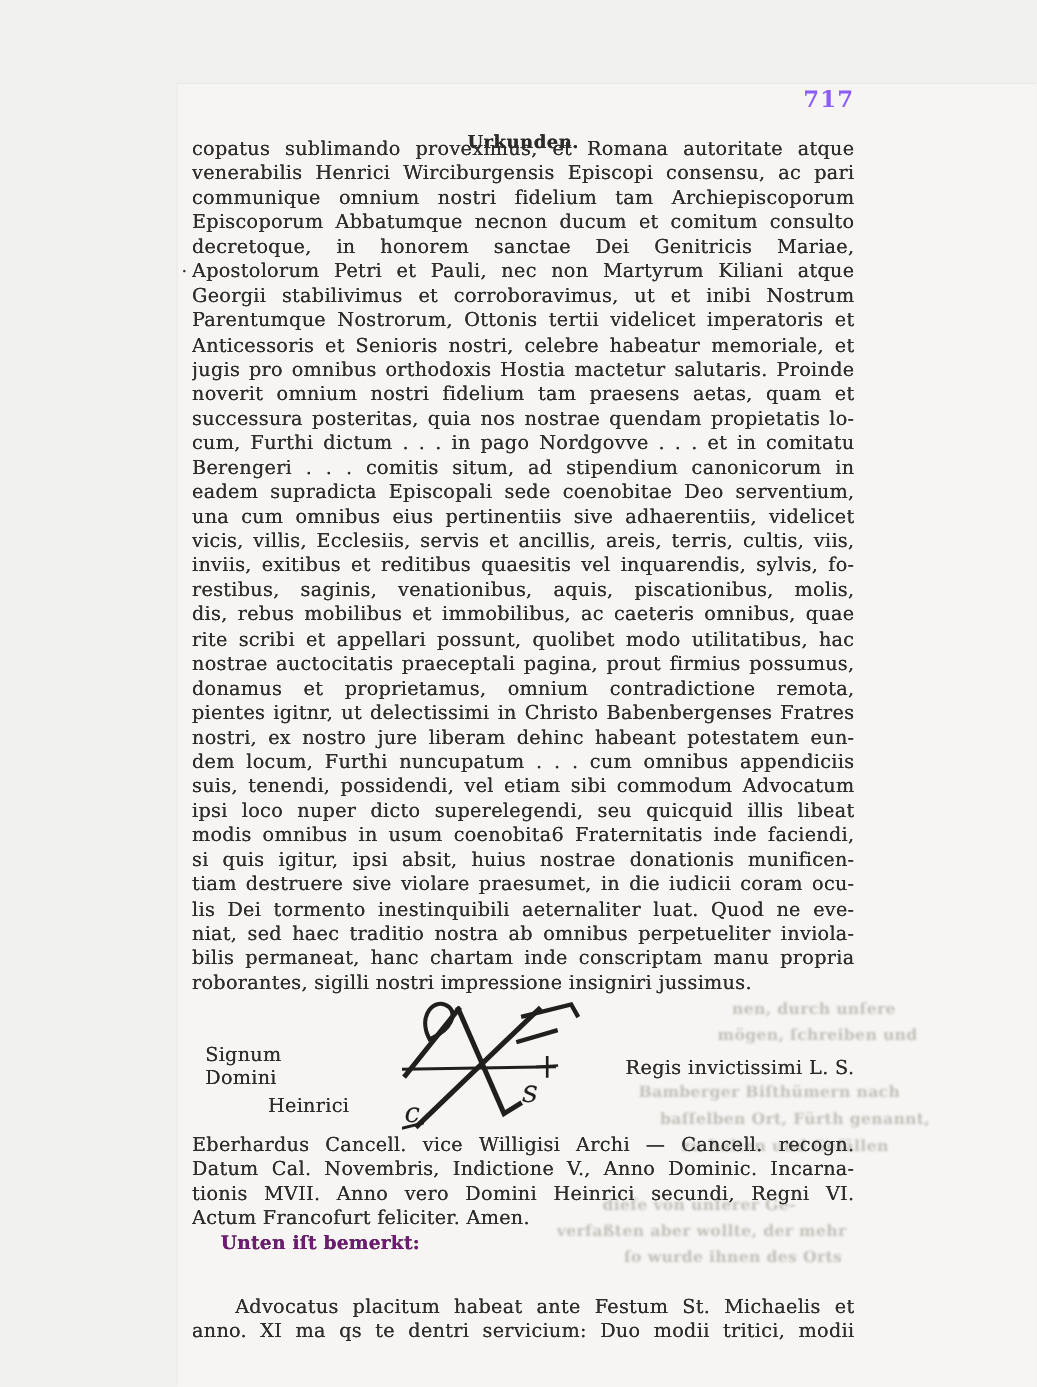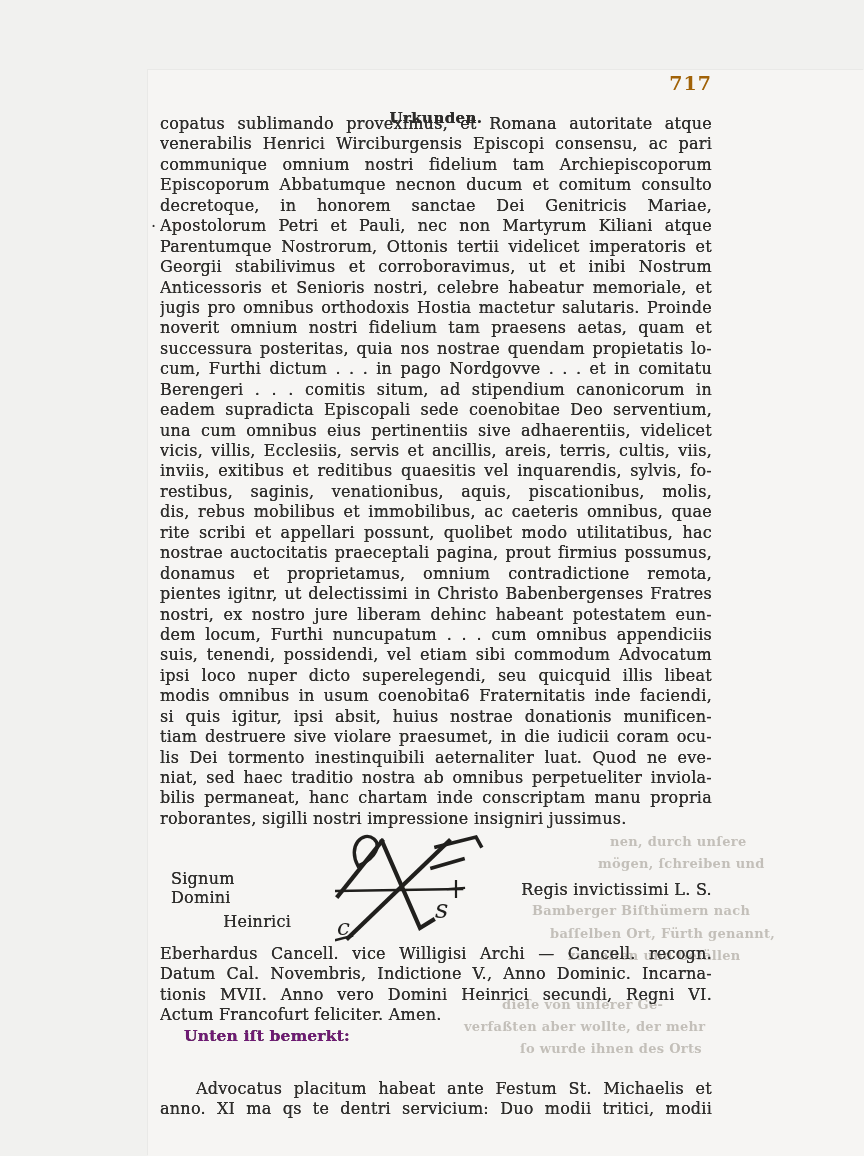--- a/index.html
+++ b/index.html
@@ -19,21 +19,21 @@
     position:absolute;left:160px;top:74px;width:552px;height:22px;color:#2c2b29;
   }
   .running-title{
     position:absolute;left:0;right:0;text-align:center;
     font-weight:bold;font-size:15px;letter-spacing:.4px;
     text-shadow:0 0 .4px #2c2b29;
     margin-top:35px;
   }
   .page-number{
     position:absolute;right:0;top:-2px;font-size:19px;font-weight:bold;
-    letter-spacing:1px;color:#a16207;
+    letter-spacing:1px;color:#8b5cf6;
   }
   
   .textcol{position:absolute;left:160px;width:552px;color:#2e2d2b;}
   .para .line{
     height:20.45px;line-height:20.45px;overflow:hidden;
     font-size:16px;letter-spacing:.25px;
     text-align:justify;text-align-last:justify;
     text-shadow:0 0 .35px #2e2d2b;
     white-space:normal;
   }
@@ -95,22 +95,22 @@
   <div class="page-number">717</div>
 </div>
 
 <div class="textcol para para-main">
     <div class="line">copatus sublimando proveximus, et Romana autoritate atque</div>
     <div class="line">venerabilis Henrici Wirciburgensis Episcopi consensu, ac pari</div>
     <div class="line">communique omnium nostri fidelium tam Archiepiscoporum quam</div>
     <div class="line">Episcoporum Abbatumque necnon ducum et comitum consulto</div>
     <div class="line">decretoque, in honorem sanctae Dei Genitricis Mariae, sanctorum</div>
     <div class="line">Apostolorum Petri et Pauli, nec non Martyrum Kiliani atque</div>
+    <div class="line">Georgii stabilivimus et corroboravimus, ut et inibi Nostrum</div>
     <div class="line">Parentumque Nostrorum, Ottonis tertii videlicet imperatoris et</div>
-    <div class="line">Georgii stabilivimus et corroboravimus, ut et inibi Nostrum</div>
     <div class="line">Anticessoris et Senioris nostri, celebre habeatur memoriale, et</div>
     <div class="line">jugis pro omnibus orthodoxis Hostia mactetur salutaris.  Proinde</div>
     <div class="line">noverit omnium nostri fidelium tam praesens aetas, quam et</div>
     <div class="line">successura posteritas, quia nos nostrae quendam propietatis lo-</div>
     <div class="line">cum, Furthi dictum . . . in pago Nordgovve . . . et in comitatu</div>
     <div class="line">Berengeri . . . comitis situm, ad stipendium canonicorum in</div>
     <div class="line">eadem supradicta Episcopali sede coenobitae Deo serventium,</div>
     <div class="line">una cum omnibus eius pertinentiis sive adhaerentiis, videlicet</div>
     <div class="line">vicis, villis, Ecclesiis, servis et ancillis, areis, terris, cultis, viis,</div>
     <div class="line">inviis, exitibus et reditibus quaesitis vel inquarendis, sylvis, fo-</div>

